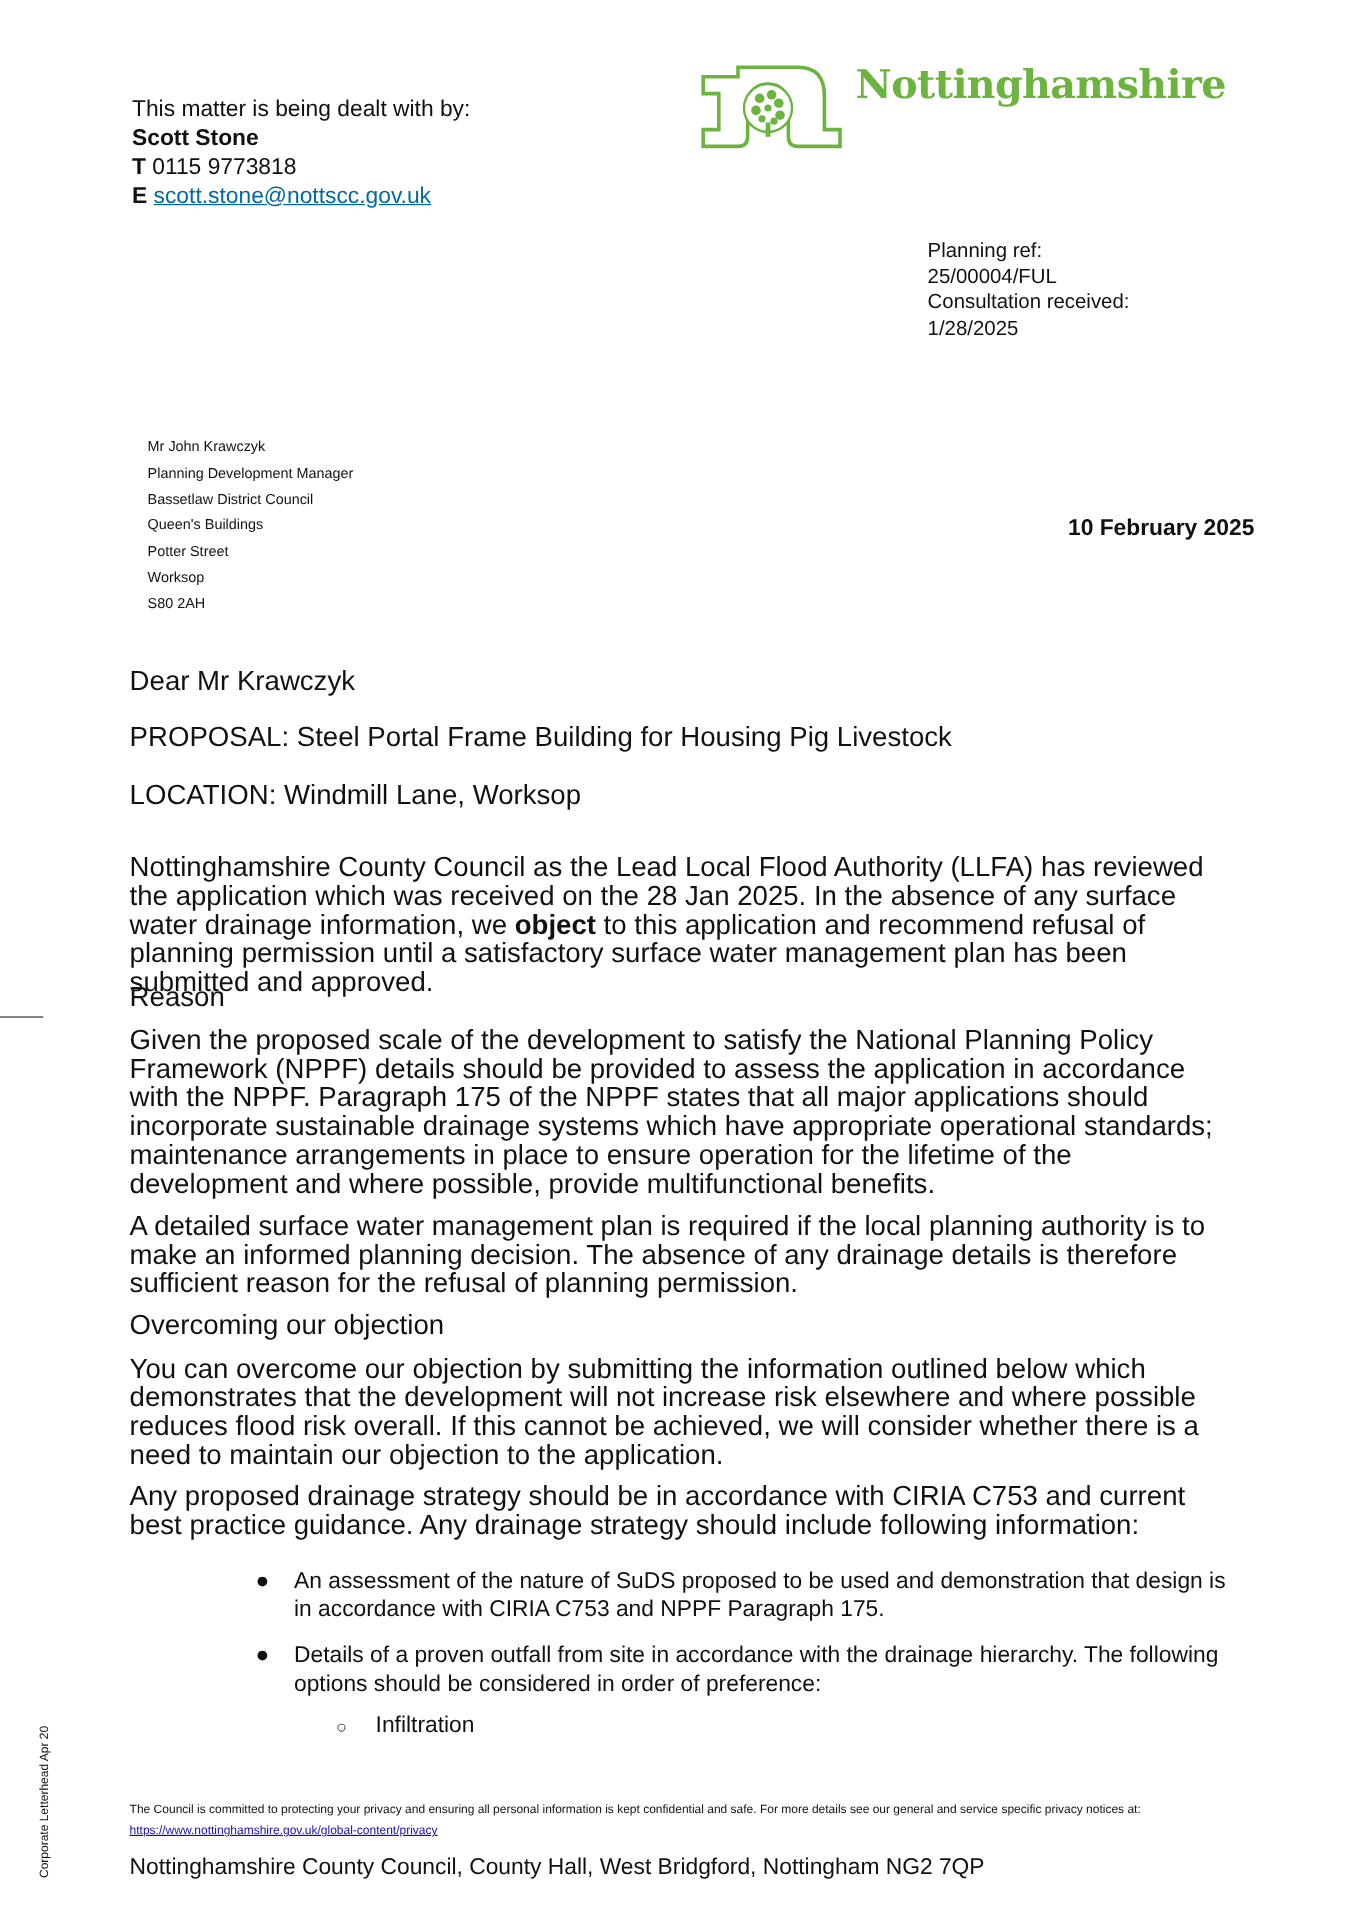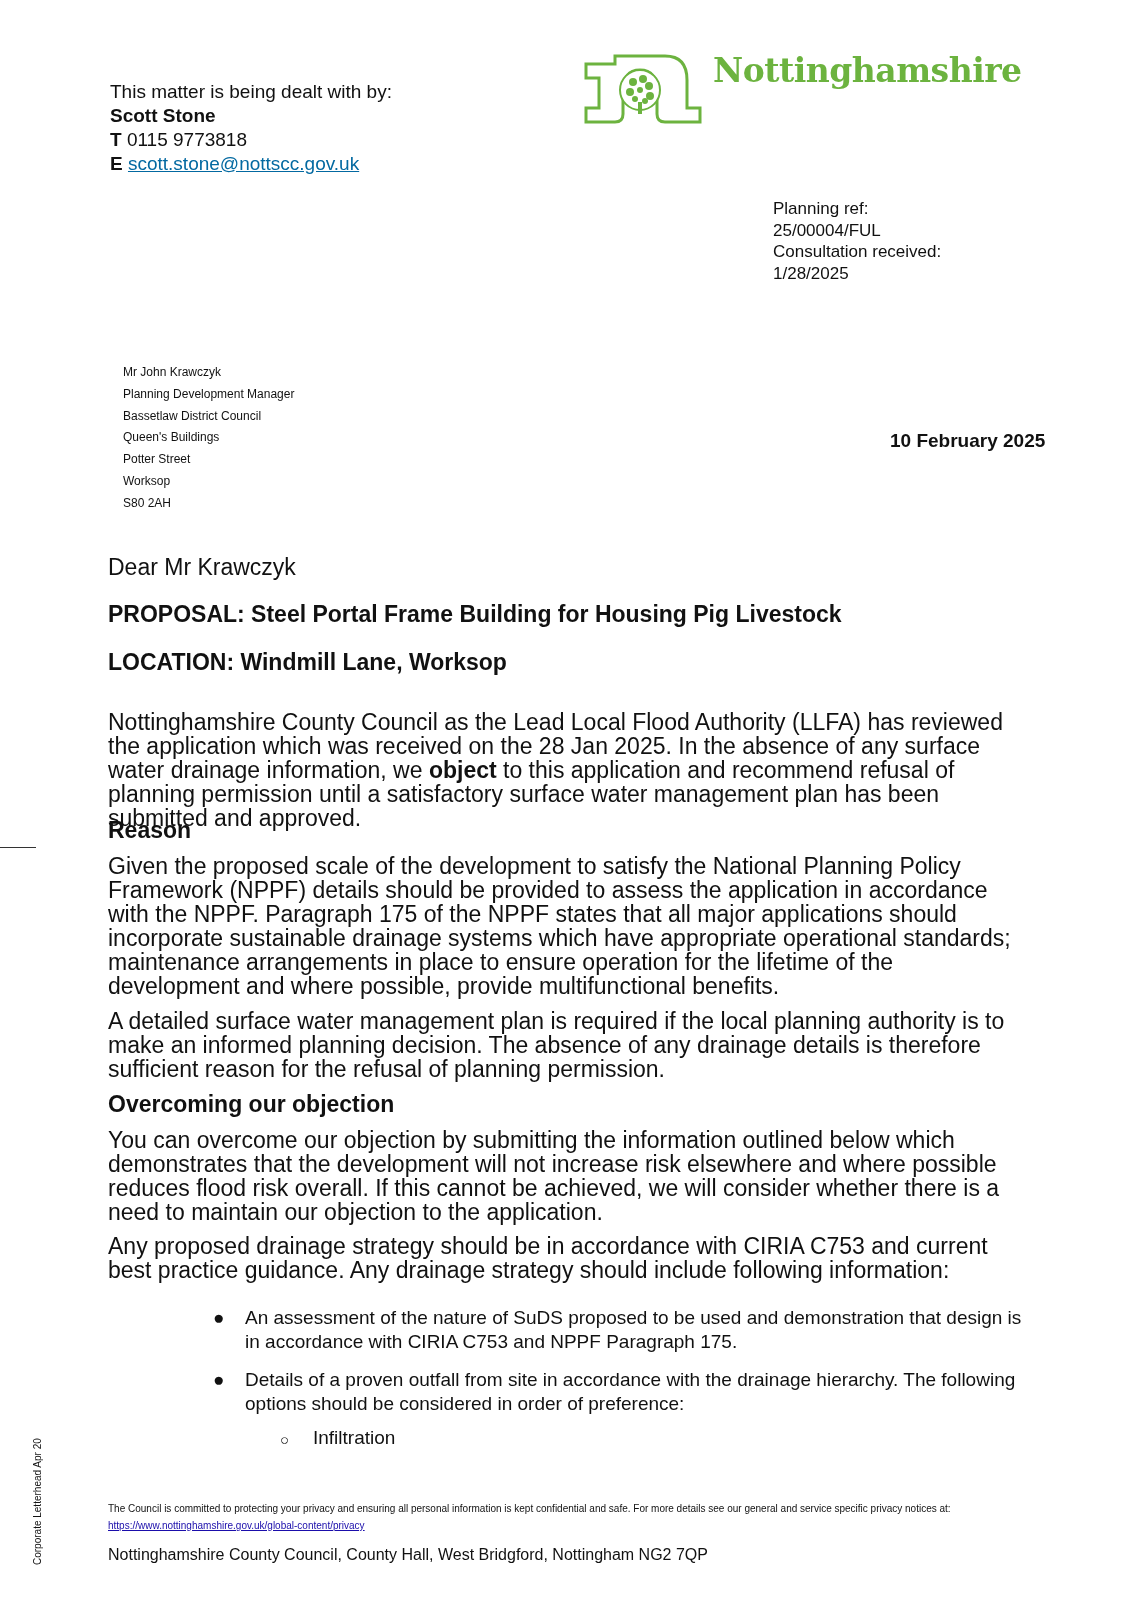--- a/index.html
+++ b/index.html
@@ -11,30 +11,30 @@
   .contact { left: 110px; top: 52px; font-size: 19px; line-height: 24px; margin-top: 28px; }
   .contact b { font-weight: 700; }
   .contact a { color: #0369a1; text-decoration: underline; }
   .logo { left: 583px; top: 52px; width: 440px; height: 80px; }
   .logo-text { position: absolute; left: 130px; top: 0; color: #6cb33f; font-family: "DejaVu Serif", serif; font-weight: 700; font-size: 33px; line-height: 38px; letter-spacing: -0.5px; }
   .ref { left: 773px; top: 198px; font-size: 17px; line-height: 21.5px; }
   .addr { left: 123px; top: 334px; font-size: 12px; line-height: 21.8px; margin-top: 28px; }
   .date { left: 890px; top: 430px; font-size: 19px; font-weight: bold; }
   .body-text { left: 108px; width: 920px; font-size: 23px; line-height: 24px; }
   .body-text p { margin: 0; }
-  .h { font-weight: 700; }
+  .h { font-weight: 400; }
   .margin-rule { left: 0; top: 847px; width: 36px; border-top: 1px solid #333; }
   .bullets { left: 210px; width: 820px; font-size: 19px; line-height: 24px; }
   .bullet-row { position: relative; padding-left: 35px; }
   .bullet-dot { position: absolute; left: 3px; top: 0; }
   .sub-row { position: relative; left: 70px; padding-left: 33px; }
   .sub-dot { position: absolute; left: 0; top: 2px; font-size: 15px; }
   .privacy { left: 108px; top: 1500px; width: 930px; font-size: 10px; line-height: 17px; }
   .privacy a { color: #1a0dab; text-decoration: underline; }
-  .address-footer { left: 108px; top: 1546px; font-size: 16px; }
+  .address-footer { left: 108px; top: 1546px; font-size: 19px; }
   .vertical { left: 32px; top: 1565px; transform: rotate(-90deg); transform-origin: left top; font-size: 10px; white-space: nowrap; }
 </style>
 </head>
 <body>
 
 <div class="abs contact">
   <div>This matter is being dealt with by:</div>
   <div><b>Scott Stone</b></div>
   <div><b>T</b> <span>0115 9773818</span></div>
   <div><b>E</b> <a>scott.stone@nottscc.gov.uk</a></div>

